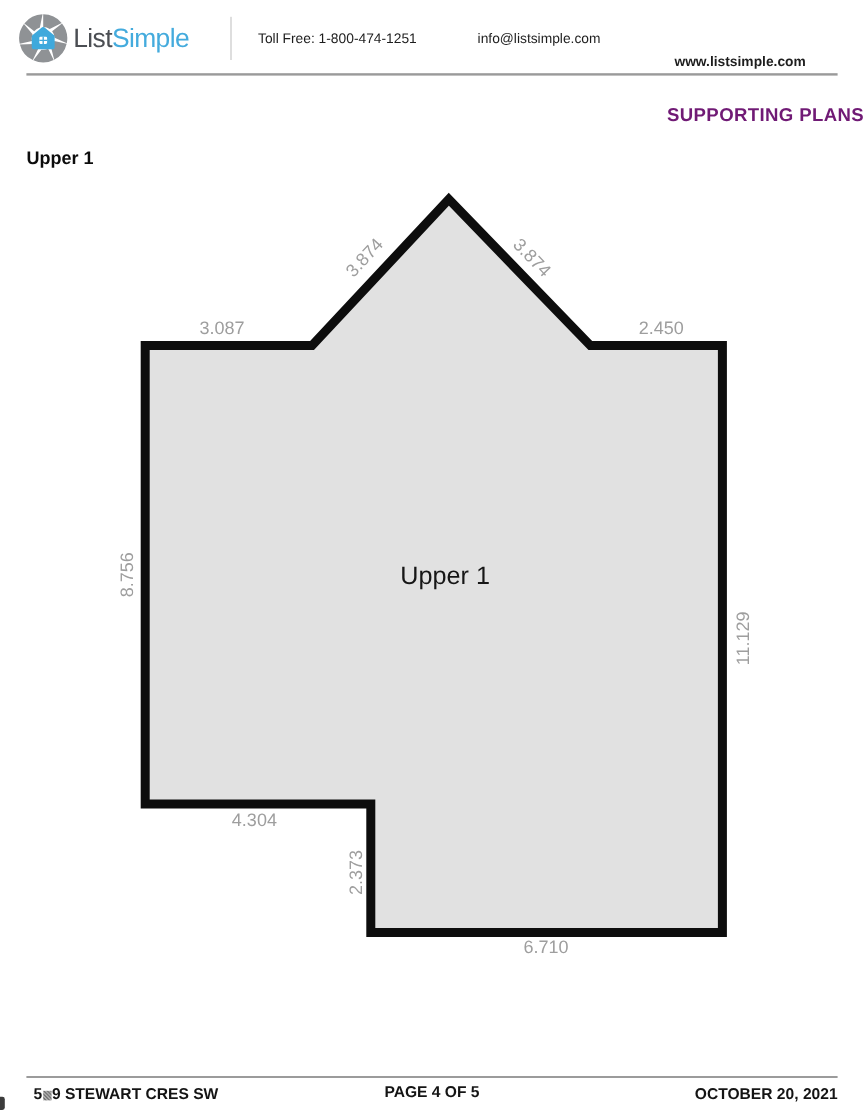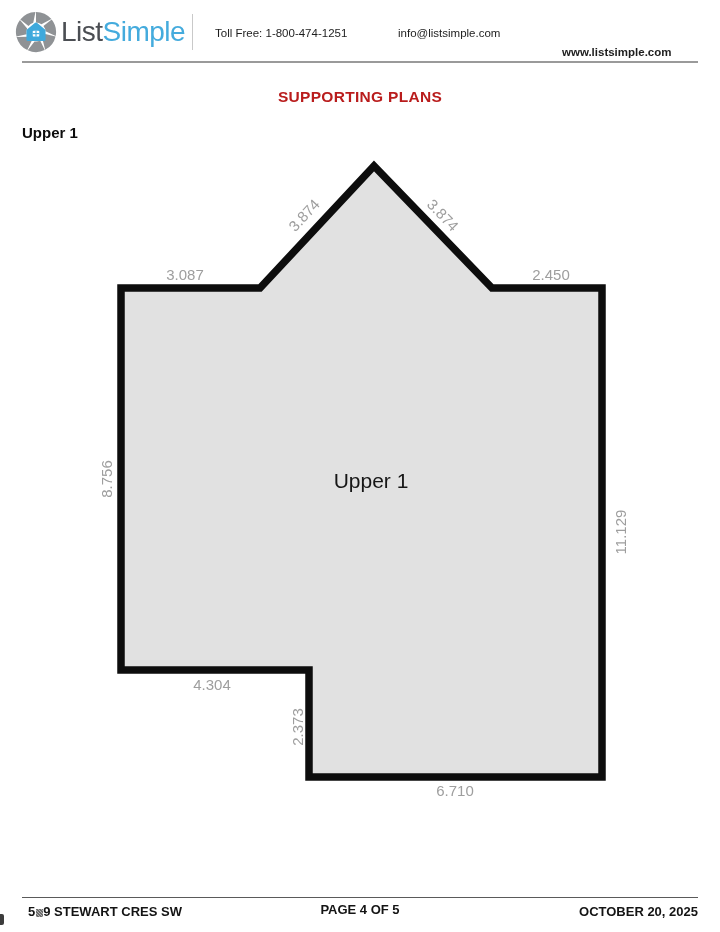--- a/index.html
+++ b/index.html
@@ -3,32 +3,32 @@
 <meta charset="utf-8">
 <style>
   * { margin:0; padding:0; box-sizing:border-box; }
   html,body { background:#888; }
   .page {
     position:relative; width:720px; height:932px; background:#ffffff;
     font-family:"Liberation Sans", sans-serif; overflow:hidden; margin:0 auto;
   }
   
   .logo-icon { position:absolute; left:15px; top:11px; width:42px; height:42px; }
-  .logo-text { position:absolute; left:61px; top:16px; font-size:28px; font-weight:500; letter-spacing:-0.5px; line-height:32px; }
+  .logo-text { position:absolute; left:61px; top:16px; font-size:22px; font-weight:500; letter-spacing:-0.5px; line-height:32px; }
   .logo-word1 { color:#4b4e53; }
   .logo-word2 { color:#44abdd; }
   .header-divider { position:absolute; left:192px; top:14px; width:1px; height:36px; background:#c9c9c9; }
   .contact { position:absolute; top:27px; font-size:11.5px; color:#1d1d1d; white-space:nowrap;text-align:center; }
   .contact.toll { left:215px; }
   .contact.email { left:398px; }
   .contact.web { left:562px; font-weight:bold;margin-top:19px; }
   .header-rule { position:absolute; left:22px; top:61px; width:676px; height:2px; background:#9a9a9a; }
   
-  .doc-title { position:absolute; left:0; top:88px; width:100%; text-align:center;
-               font-size:15.5px; font-weight:bold; color:#b91c1c; letter-spacing:0.3px; }
+  .doc-title { position:absolute; left:0; top:88px; width:100%; text-align:right;
+               font-size:15.5px; font-weight:bold; color:#701a75; letter-spacing:0.3px; }
   .section-label { position:absolute; left:22px; top:124px; font-size:15px; font-weight:bold; color:#0c0c0c; }
   
   .plan-svg { position:absolute; left:0; top:0; width:720px; height:932px; }
   .plan-shape { fill:#e1e1e1; stroke:#0d0d0d; stroke-width:7.5; stroke-linejoin:miter; }
   .dim { font-family:"Liberation Sans", sans-serif; font-size:15px; fill:#9e9e9e;
          text-anchor:middle; dominant-baseline:central; }
   .room-label { font-family:"Liberation Sans", sans-serif; font-size:21px; fill:#161616;
                 text-anchor:middle; dominant-baseline:central; }
   
   .footer-rule { position:absolute; left:22px; top:897px; width:676px; height:1px; background:#5a5a5a; }
@@ -87,16 +87,16 @@
     <text class="dim" x="212" y="684">4.304</text>
     <text class="dim" x="297" y="727" transform="rotate(-90 297 727)">2.373</text>
     <text class="dim" x="455" y="790">6.710</text>
 
     <text class="room-label" x="371" y="480">Upper 1</text>
   </svg>
 
   <div class="footer-rule"></div>
   <div class="footer-text footer-address"><span>5</span><span class="redact"></span><span>9 STEWART CRES SW</span></div>
   <div class="footer-text footer-page">PAGE 4 OF 5</div>
-  <div class="footer-text footer-date">OCTOBER 20, 2025</div>
+  <div class="footer-text footer-date">OCTOBER 20, 2021</div>
   <div class="scan-artifact"></div>
 
 </div>
 
 </body></html>

